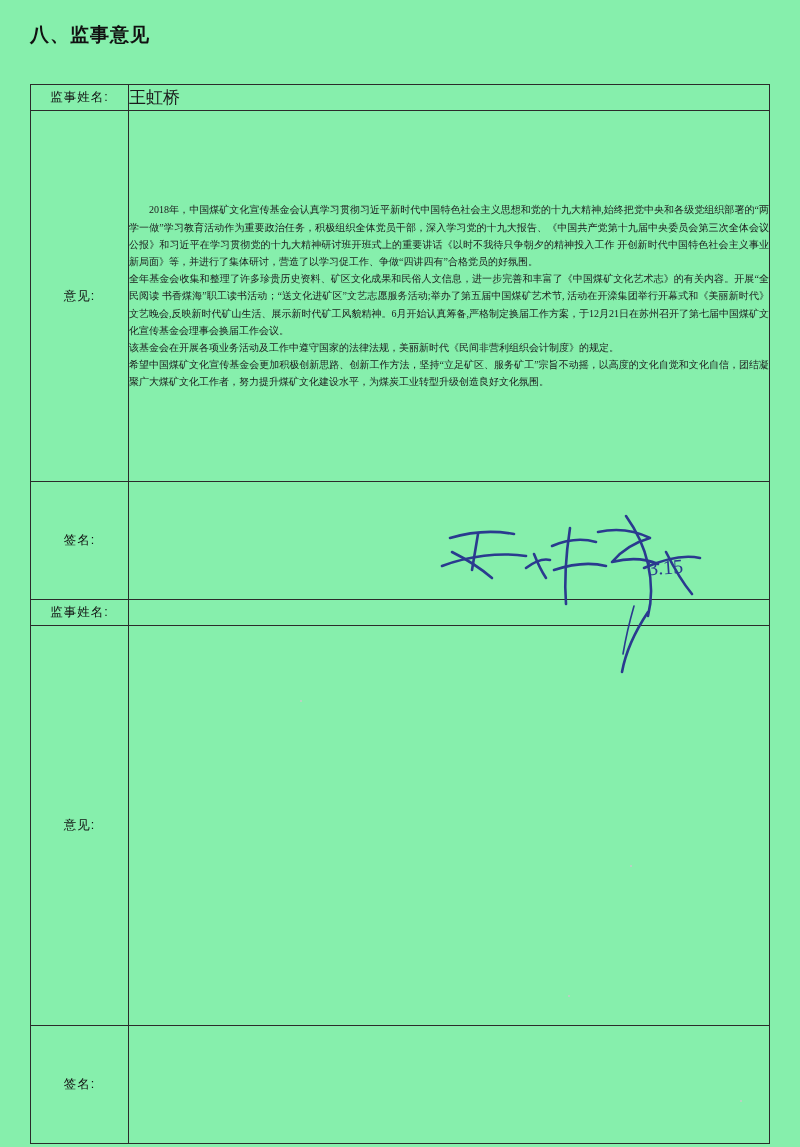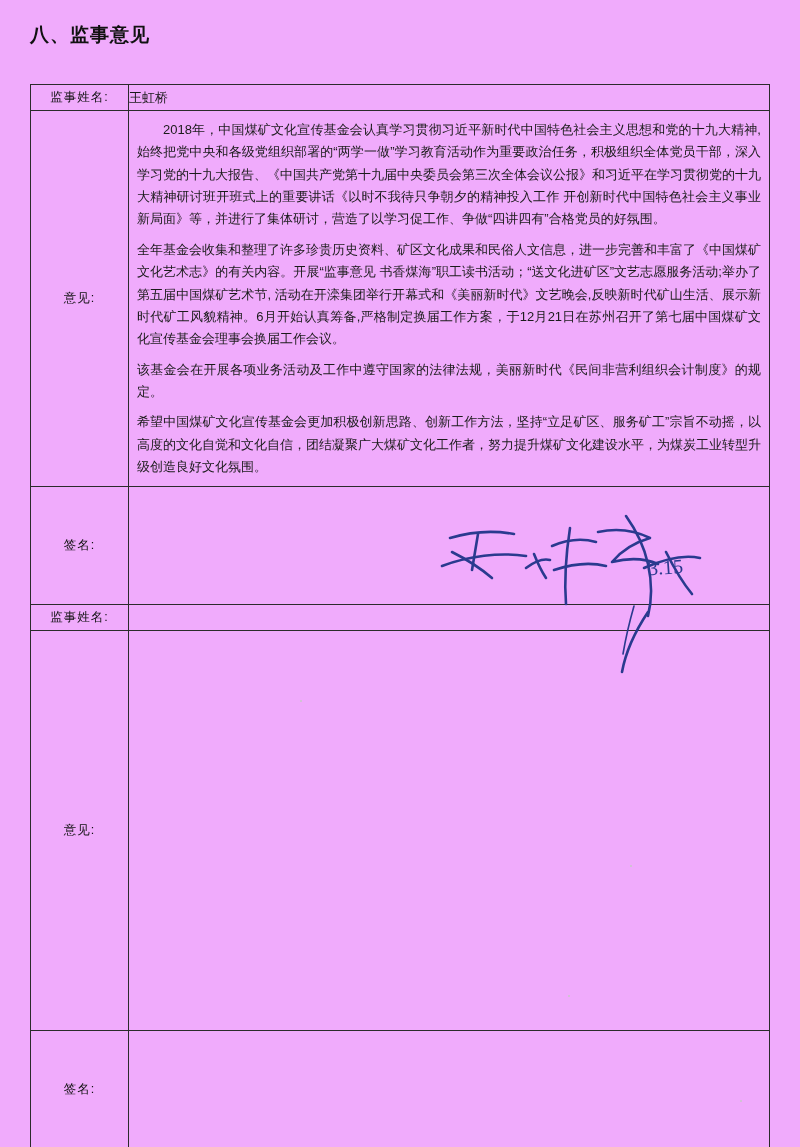--- a/index.html
+++ b/index.html
@@ -12,21 +12,21 @@
     height: 1147px;
     position: relative;
     font-family: "Liberation Serif", "DejaVu Serif", serif;
     color: #1a1a1a;
     overflow: hidden;
   }
   .page {
     position: relative;
     width: 800px;
     height: 1147px;
-    background: #f0abfc;
+    background: #86efac;
   }
   .section-title {
     position: absolute;
     left: 30px;
     top: 22px;
     font-size: 19px;
     font-weight: bold;
     letter-spacing: 1px;
     font-family: "Liberation Sans", "DejaVu Sans", sans-serif;
     color: #111;
@@ -48,36 +48,36 @@
     width: 98px;
     text-align: center;
     font-size: 12.5px;
     letter-spacing: 1px;
     color: #111;
     font-family: "Liberation Sans", "DejaVu Sans", sans-serif;
     padding: 3px 2px;
   }
   td.value {
     padding: 3px 8px;
-    font-size: 13px;
+    font-size: 17px;
     font-family: "Liberation Sans", "DejaVu Sans", sans-serif;
     color: #1a1a1a;
   }
   td.opinion {
     padding: 6px 8px 6px 8px;
     vertical-align: top;
   }
   .para {
-    font-size: 13px;
+    font-size: 10px;
     line-height: 1.72;
     text-align: justify;
     text-justify: inter-ideograph;
-    margin: 8px;
+    margin: 0;
     color: #1b1b1b;
-    font-family: Liberation Sans, sans-serif;
+    font-family: Liberation Serif, serif;
   }
   .para.indent {
     text-indent: 2em;
   }
   .opinion-label {
     text-align: center;
     font-size: 12.5px;
     letter-spacing: 1px;
   }
   .row-sign { height: 118px; }
@@ -128,21 +128,21 @@
     <tbody>
 
       <tr class="row-name">
         <td class="label">监事姓名:</td>
         <td class="value">王虹桥</td>
       </tr>
       <tr>
         <td class="label opinion-label">意见:</td>
         <td class="opinion" style="height:370px">
           <p class="para indent">2018年，中国煤矿文化宣传基金会认真学习贯彻习近平新时代中国特色社会主义思想和党的十九大精神,始终把党中央和各级党组织部署的“两学一做”学习教育活动作为重要政治任务，积极组织全体党员干部，深入学习党的十九大报告、《中国共产党第十九届中央委员会第三次全体会议公报》和习近平在学习贯彻党的十九大精神研讨班开班式上的重要讲话《以时不我待只争朝夕的精神投入工作 开创新时代中国特色社会主义事业新局面》等，并进行了集体研讨，营造了以学习促工作、争做“四讲四有”合格党员的好氛围。</p>
-          <p class="para">全年基金会收集和整理了许多珍贵历史资料、矿区文化成果和民俗人文信息，进一步完善和丰富了《中国煤矿文化艺术志》的有关内容。开展“监事意见 书香煤海”职工读书活动；“送文化进矿区”文艺志愿服务活动;举办了第五届中国煤矿艺术节, 活动在开滦集团举行开幕式和《美丽新时代》文艺晚会,反映新时代矿山生活、展示新时代矿工风貌精神。6月开始认真筹备,严格制定换届工作方案，于12月21日在苏州召开了第七届中国煤矿文化宣传基金会理事会换届工作会议。</p>
+          <p class="para">全年基金会收集和整理了许多珍贵历史资料、矿区文化成果和民俗人文信息，进一步完善和丰富了《中国煤矿文化艺术志》的有关内容。开展“全民阅读 书香煤海”职工读书活动；“送文化进矿区”文艺志愿服务活动;举办了第五届中国煤矿艺术节, 活动在开滦集团举行开幕式和《美丽新时代》文艺晚会,反映新时代矿山生活、展示新时代矿工风貌精神。6月开始认真筹备,严格制定换届工作方案，于12月21日在苏州召开了第七届中国煤矿文化宣传基金会理事会换届工作会议。</p>
           <p class="para">该基金会在开展各项业务活动及工作中遵守国家的法律法规，美丽新时代《民间非营利组织会计制度》的规定。</p>
           <p class="para">希望中国煤矿文化宣传基金会更加积极创新思路、创新工作方法，坚持“立足矿区、服务矿工”宗旨不动摇，以高度的文化自觉和文化自信，团结凝聚广大煤矿文化工作者，努力提升煤矿文化建设水平，为煤炭工业转型升级创造良好文化氛围。</p>
         </td>
       </tr>
       <tr class="row-sign">
         <td class="label">签名:</td>
         <td class="value"></td>
       </tr>
 
       <tr class="row-name">

